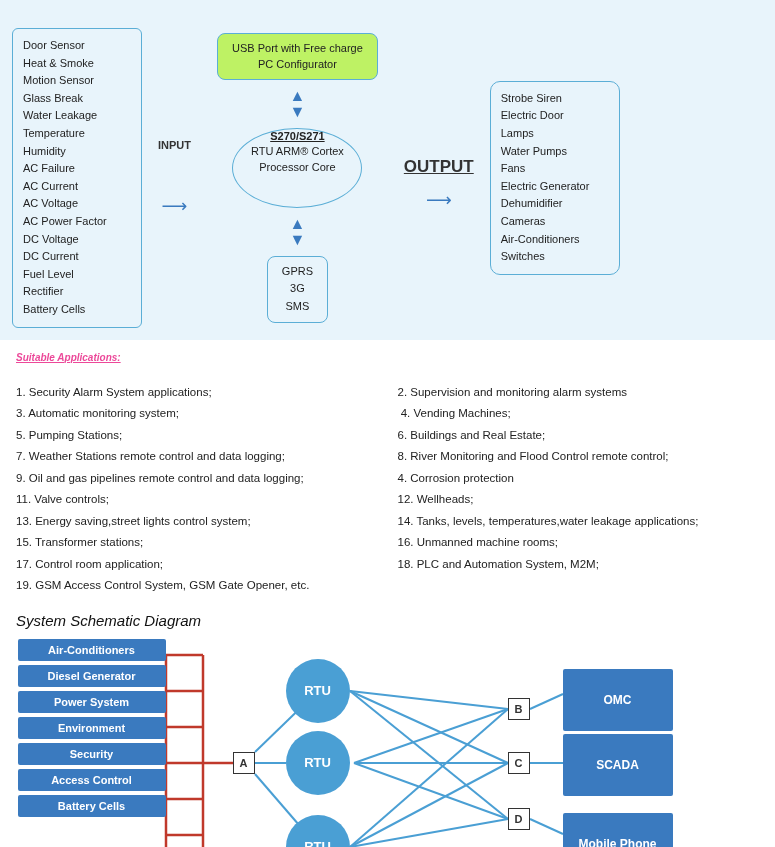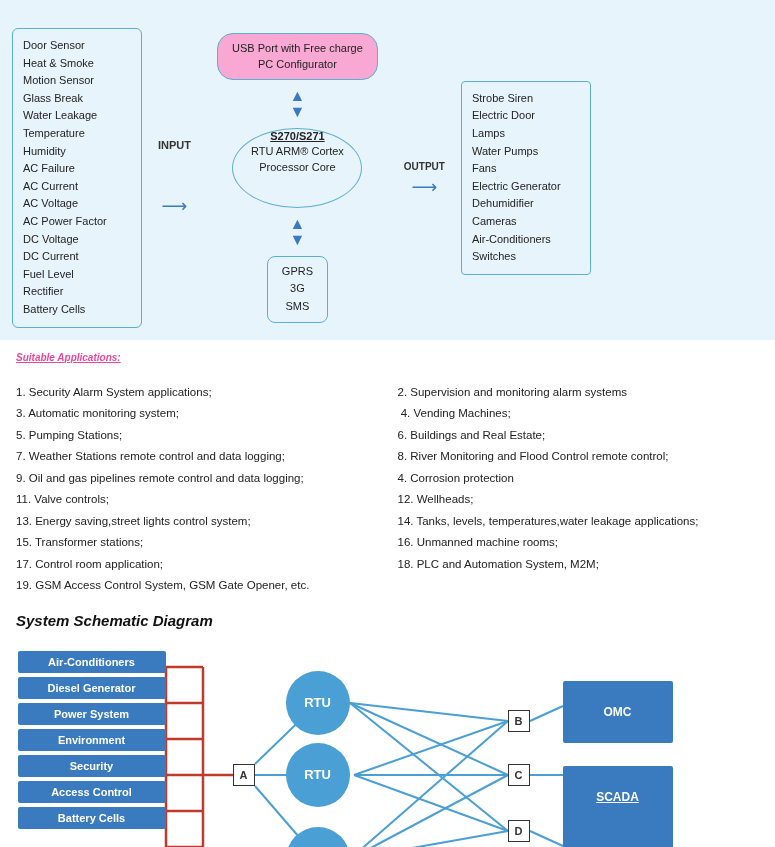--- a/index.html
+++ b/index.html
@@ -50,23 +50,23 @@
 
     .center-column {
       display: flex;
       flex-direction: column;
       align-items: center;
       gap: 8px;
       margin: 0 10px;
     }
 
     .usb-box {
-      background: #f9a8d4;
+      background: #bef264;
       border: 1.5px solid #5baed6;
-      border-radius: 16px;
+      border-radius: 8px;
       padding: 6px 14px;
       text-align: center;
       font-size: 11px;
       color: #222;
       line-height: 1.5;
     }
 
     .arrows-vertical {
       display: flex;
       flex-direction: column;
@@ -104,30 +104,31 @@
       border-radius: 8px;
       padding: 6px 14px;
       text-align: center;
       font-size: 11px;
       color: #222;
       line-height: 1.6;
       writing-mode: horizontal-tb;
     }
 
     .output-label {
-      font-size: 10px;
+      font-size: 17px;
       font-weight: bold;
       color: #333;
-      margin: 4px 10px;
+      margin: 12px 10px;
+      text-decoration: underline;
     }
 
     .output-box {
       background: #e8f4fb;
       border: 1.5px solid #5baed6;
-      border-radius: 4px;
+      border-radius: 10px;
       padding: 8px 10px;
       min-width: 130px;
       font-size: 11px;
       line-height: 1.6;
       color: #222;
     }
 
     
     .applications-section {
       padding: 12px 16px 8px 16px;
@@ -157,23 +158,23 @@
     }
 
     
     .schematic-section {
       padding: 8px 16px 0 16px;
       background: #fff;
     }
 
     .schematic-title {
       font-size: 15px;
-      font-weight: bold;
+      font-weight: normal;
       font-style: italic;
-      margin-bottom: 22px;
+      margin-bottom: 10px;
       color: #111;
     }
 
     .schematic-diagram {
       position: relative;
       width: 740px;
       height: 260px;
       margin: 0 auto;
     }
 
@@ -417,17 +418,17 @@
 
     <div class="rtu-circle" style="left:268px;top:20px;">RTU</div>
     <div class="rtu-circle" style="left:268px;top:92px;">RTU</div>
     <div class="rtu-circle" style="left:268px;top:176px;">RTU</div>
 
     <div class="letter-box" style="left:490px;top:59px;">B</div>
     <div class="letter-box" style="left:490px;top:113px;">C</div>
     <div class="letter-box" style="left:490px;top:169px;">D</div>
 
     <div class="right-box" style="left:545px;top:30px;">OMC</div>
-    <div class="right-box" style="left:545px;top:115px;text-decoration:underline;">SCADA</div>
+    <div class="right-box" style="left:545px;top:95px;">SCADA</div>
     <div class="right-box" style="left:545px;top:174px;">Mobile Phone</div>
 
   </div>
 </div>
 
 </body></html>

